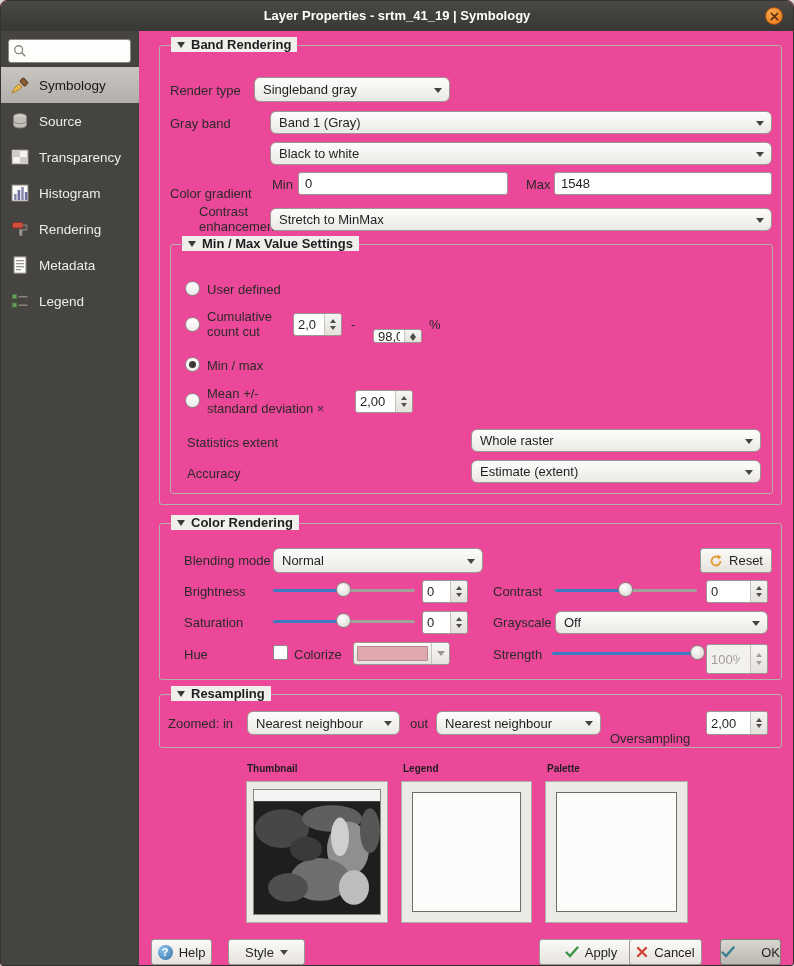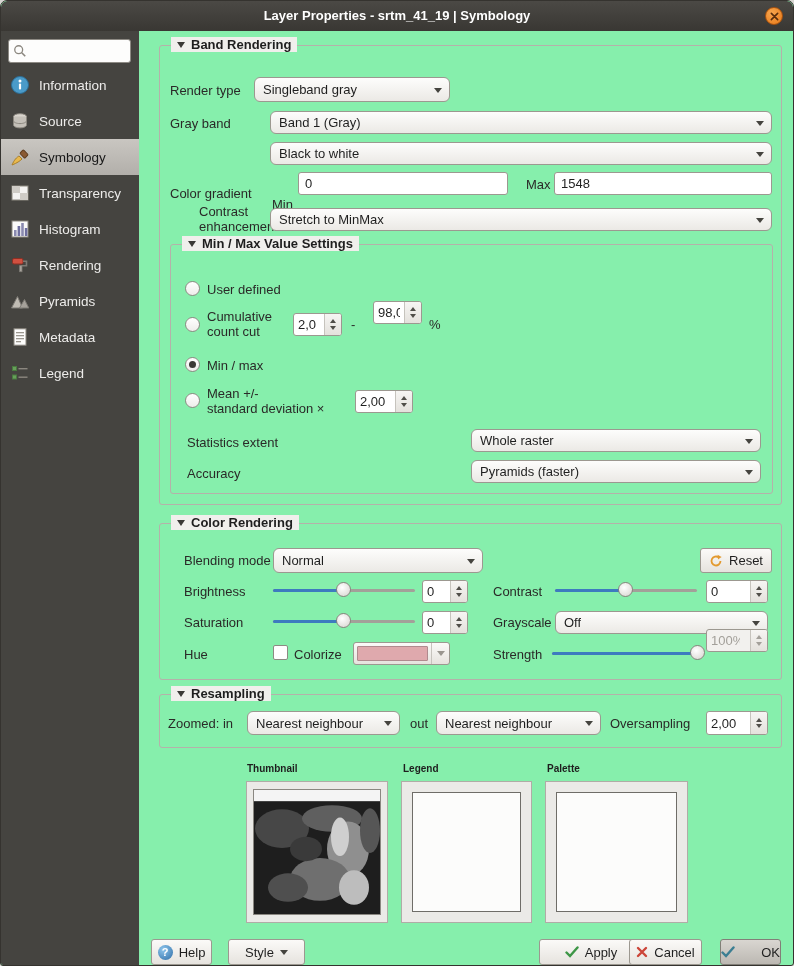--- a/index.html
+++ b/index.html
@@ -1,16 +1,16 @@
 <!DOCTYPE html>
 <html><head>
 <meta charset="utf-8">
 <style>
   html,body{margin:0;padding:0;background:#d8d6d2;font-family:"Liberation Sans",sans-serif;}
-  #window{position:relative;width:794px;height:966px;background:#86efac;border:1px solid #35332f;box-sizing:border-box;overflow:hidden;border-radius:7px 7px 3px 3px;}
+  #window{position:relative;width:794px;height:966px;background:#ec4899;border:1px solid #35332f;box-sizing:border-box;overflow:hidden;border-radius:7px 7px 3px 3px;}
   
   .titlebar{position:absolute;left:0;top:0;width:100%;height:30px;background:linear-gradient(#4b4945,#393733);border-radius:6px 6px 0 0;}
   .titlebar .title{position:absolute;left:0;right:0;top:7px;text-align:center;color:#ffffff;font-weight:bold;font-size:13px;}
   .closebtn{position:absolute;right:10px;top:6px;width:18px;height:18px;border-radius:50%;background:radial-gradient(circle at 35% 30%,#f7a54e,#e87a18);border:1px solid #a8520e;box-sizing:border-box;display:flex;align-items:center;justify-content:center;cursor:pointer;}
   
   .sidebar{position:absolute;left:0;top:30px;width:138px;bottom:0;background:#454440;}
   .searchbox{position:absolute;left:7px;top:8px;width:123px;height:24px;background:#fdfdfc;border:1px solid #8d8a84;border-radius:3px;box-sizing:border-box;display:flex;align-items:center;padding:0 4px;gap:4px;}
   .searchbox input{flex:1;min-width:0;border:none;outline:none;background:transparent;font:13px "Liberation Sans",sans-serif;}
   .nav{position:absolute;left:0;top:36px;right:0;}
   .navitem{height:36px;display:flex;align-items:center;gap:9px;padding-left:9px;color:#edecea;font-size:13.5px;cursor:pointer;}
@@ -71,48 +71,38 @@
 
   <div class="sidebar">
     <div class="searchbox">
       <svg viewBox="0 0 16 16" width="14" height="14">
           <circle cx="6.5" cy="6.5" r="4.5" fill="none" stroke="#8b877f" stroke-width="1.5"></circle>
           <line x1="10" y1="10" x2="14" y2="14" stroke="#8b877f" stroke-width="1.8"></line>
         </svg>
       <input style="">
     </div>
     <div class="nav">
-      <div class="navitem">
-        <span class="nicon">
-            <svg viewBox="0 0 20 20" width="20" height="20">
-              <circle cx="10" cy="10" r="8.5" fill="#4a9bc9" stroke="#2c6e96"></circle>
-              <circle cx="10" cy="6" r="1.5" fill="#fff"></circle>
-              <rect x="8.9" y="8.5" width="2.2" height="6" rx="1" fill="#fff"></rect>
-            </svg>
-          </span>
-        <span class="nlbl">Information</span>
+      <div class="navitem sel">
+        <span class="nicon">
+            <svg viewBox="0 0 20 20" width="20" height="20">
+              <path d="M2 18 C4 13 7 10 9 9 L12 12 C10 14 7 16 2 18 Z" fill="#e9b94d" stroke="#a97f2a"></path>
+              <rect x="10.5" y="4.5" width="7" height="5" rx="1" transform="rotate(45 14 7)" fill="#8a5a33" stroke="#5f3d20"></rect>
+            </svg>
+          </span>
+        <span class="nlbl">Symbology</span>
       </div>
       <div class="navitem">
         <span class="nicon">
             <svg viewBox="0 0 20 20" width="20" height="20">
               <ellipse cx="10" cy="5.5" rx="6.5" ry="2.8" fill="#d9d5cd" stroke="#8b877f"></ellipse>
               <path d="M3.5 5.5 V14 c0 1.6 2.9 2.9 6.5 2.9 s6.5 -1.3 6.5 -2.9 V5.5" fill="#c4c0b8" stroke="#8b877f"></path>
               <path d="M3.5 9.7 c0 1.6 2.9 2.9 6.5 2.9 s6.5 -1.3 6.5 -2.9" fill="none" stroke="#8b877f"></path>
             </svg>
           </span>
         <span class="nlbl">Source</span>
-      </div>
-      <div class="navitem sel">
-        <span class="nicon">
-            <svg viewBox="0 0 20 20" width="20" height="20">
-              <path d="M2 18 C4 13 7 10 9 9 L12 12 C10 14 7 16 2 18 Z" fill="#e9b94d" stroke="#a97f2a"></path>
-              <rect x="10.5" y="4.5" width="7" height="5" rx="1" transform="rotate(45 14 7)" fill="#8a5a33" stroke="#5f3d20"></rect>
-            </svg>
-          </span>
-        <span class="nlbl">Symbology</span>
       </div>
       <div class="navitem">
         <span class="nicon">
             <svg viewBox="0 0 20 20" width="20" height="20">
               <rect x="2" y="3" width="16" height="14" fill="#f4f3f1" stroke="#8b877f"></rect>
               <rect x="2" y="3" width="8" height="7" fill="#cfccc6"></rect>
               <rect x="10" y="10" width="8" height="7" fill="#cfccc6"></rect>
             </svg>
           </span>
         <span class="nlbl">Transparency</span>
@@ -135,29 +125,20 @@
               <rect x="2.5" y="3.5" width="10.5" height="5.5" rx="1.5" fill="#d05040" stroke="#8d2f23"></rect>
               <path d="M13 6.2 h3.5 v4.5 h-6" fill="none" stroke="#7d7a74" stroke-width="1.6"></path>
               <rect x="9.6" y="10.7" width="2.4" height="6" fill="#a8a49d" stroke="#7d7a74" stroke-width="0.8"></rect>
             </svg>
           </span>
         <span class="nlbl">Rendering</span>
       </div>
       <div class="navitem">
         <span class="nicon">
             <svg viewBox="0 0 20 20" width="20" height="20">
-              <path d="M1.5 17 L7.5 5.5 L12.5 17 Z" fill="#c0bcb4" stroke="#7d7a74"></path>
-              <path d="M9.5 17 L14.5 8.5 L18.8 17 Z" fill="#a5a19a" stroke="#7d7a74"></path>
-            </svg>
-          </span>
-        <span class="nlbl">Pyramids</span>
-      </div>
-      <div class="navitem">
-        <span class="nicon">
-            <svg viewBox="0 0 20 20" width="20" height="20">
               <rect x="4" y="1.8" width="12" height="16.4" fill="#fdfdfc" stroke="#8b877f"></rect>
               <rect x="6" y="5" width="8" height="1.3" fill="#9b978f"></rect>
               <rect x="6" y="8" width="8" height="1.3" fill="#9b978f"></rect>
               <rect x="6" y="11" width="8" height="1.3" fill="#9b978f"></rect>
               <rect x="6" y="14" width="5" height="1.3" fill="#9b978f"></rect>
             </svg>
           </span>
         <span class="nlbl">Metadata</span>
       </div>
       <div class="navitem">
@@ -191,21 +172,21 @@
       <span class="cval">Band 1 (Gray)</span>
       <span class="caret"></span>
     </div>
 
     <span class="lbl" style="left:10px;top:101px;margin-top:39px;">Color gradient</span>
     <div class="combo" style="left:110px;top:96px;width:502px;height:23px;">
       <span class="cval">Black to white</span>
       <span class="caret"></span>
     </div>
 
-    <span class="lbl" style="left:112px;top:131px;margin-top:20px;">Min</span>
+    <span class="lbl" style="left:112px;top:131px;">Min</span>
     <input class="fld" style="left: 138px; top: 126px; width: 210px; height: 23px;" value="0">
     <span class="lbl" style="left:366px;top:131px;">Max</span>
     <input class="fld" style="left: 394px; top: 126px; width: 218px; height: 23px;" value="1548">
 
     <span class="lbl wrap" style="left:10px;top:158px;width:92px;margin-left:29px;">Contrast enhancement</span>
     <div class="combo" style="left:110px;top:162px;width:502px;height:23px;">
       <span class="cval">Stretch to MinMax</span>
       <span class="caret"></span>
     </div>
 
@@ -221,21 +202,21 @@
       <span class="radio" style="left:14px;top:72px;"></span>
       <span class="lbl wrap" style="left:36px;top:64px;width:86px;">Cumulative count cut</span>
       <div class="spin" style="left:122px;top:68px;width:49px;height:23px;">
         <input value="2,0" style="">
         <span class="sbtns">
             <span class="tu"></span>
             <span class="td"></span>
           </span>
       </div>
       <span class="lbl" style="left:180px;top:72px;">-</span>
-      <div class="spin" style="left:202px;top:56px;width:49px;height:23px;">
+      <div class="spin" style="left:202px;top:84px;width:49px;height:14px;">
         <input value="98,0" style="">
         <span class="sbtns">
             <span class="tu"></span>
             <span class="td"></span>
           </span>
       </div>
       <span class="lbl" style="left:258px;top:72px;">%</span>
 
       <span class="radio on" style="left:14px;top:112px;"></span>
       <span class="lbl" style="left:36px;top:113px;">Min / max</span>
@@ -252,21 +233,21 @@
       </div>
 
       <span class="lbl" style="left:16px;top:190px;">Statistics extent</span>
       <div class="combo" style="left:300px;top:184px;width:290px;height:23px;">
         <span class="cval">Whole raster</span>
         <span class="caret"></span>
       </div>
 
       <span class="lbl" style="left:16px;top:221px;">Accuracy</span>
       <div class="combo" style="left:300px;top:215px;width:290px;height:23px;">
-        <span class="cval">Pyramids (faster)</span>
+        <span class="cval">Estimate (extent)</span>
         <span class="caret"></span>
       </div>
     </div>
   </div>
 
   <div class="grp" style="left:158px;top:522px;width:621px;height:155px;">
     <div class="gtitle">
       <span class="gtri"></span>
       <span>Color Rendering</span>
     </div>
@@ -338,21 +319,21 @@
       <span class="swcaretbox">
           <span class="swcaret"></span>
         </span>
     </div>
     <span class="lbl" style="left:333px;top:123px;">Strength</span>
     <div class="slider" style="left:392px;top:121px;width:146px;">
       <span class="track"></span>
         <span class="fill" style="width:100%;"></span>
         <span class="handle" style="left:100%;"></span>
     </div>
-    <div class="spin dis" style="left:546px;top:105px;width:62px;height:23px;gap:6px;">
+    <div class="spin dis" style="left:546px;top:120px;width:62px;height:30px;gap:6px;">
       <input disabled="" value="100%" style="">
       <span class="sbtns">
           <span class="tu"></span>
           <span class="td"></span>
         </span>
     </div>
   </div>
 
   <div class="grp" style="left:158px;top:693px;width:621px;height:52px;">
     <div class="gtitle">
@@ -363,21 +344,21 @@
     <span class="lbl" style="left:8px;top:21px;">Zoomed: in</span>
     <div class="combo" style="left:87px;top:16px;width:153px;height:24px;">
       <span class="cval">Nearest neighbour</span>
       <span class="caret"></span>
     </div>
     <span class="lbl" style="left:250px;top:21px;">out</span>
     <div class="combo" style="left:276px;top:16px;width:165px;height:24px;">
       <span class="cval">Nearest neighbour</span>
       <span class="caret"></span>
     </div>
-    <span class="lbl" style="left:450px;top:21px;">Oversampling</span>
+    <span class="lbl" style="left:450px;top:36px;">Oversampling</span>
     <div class="spin" style="left:546px;top:16px;width:62px;height:24px;">
       <input value="2,00" style="">
       <span class="sbtns">
           <span class="tu"></span>
           <span class="td"></span>
         </span>
     </div>
   </div>
 
   <span class="prevlbl" style="left:246px;top:762px;">Thumbnail</span>

